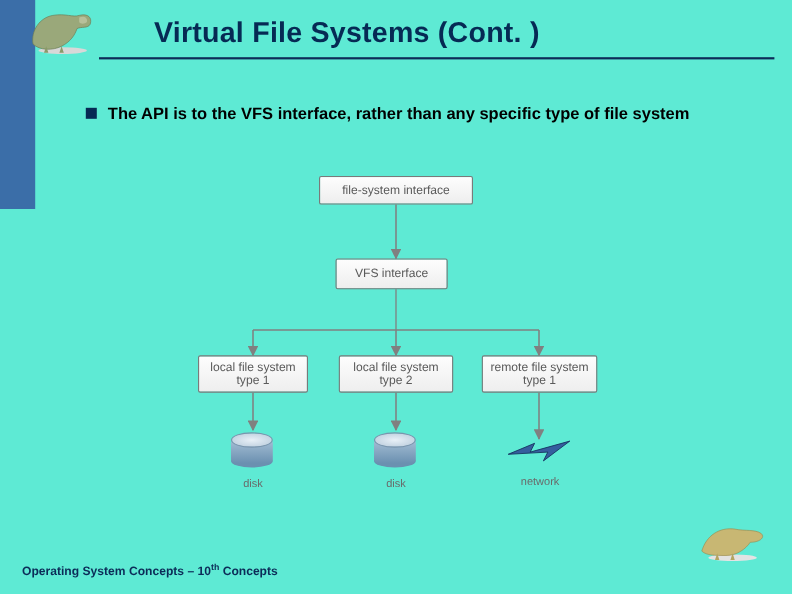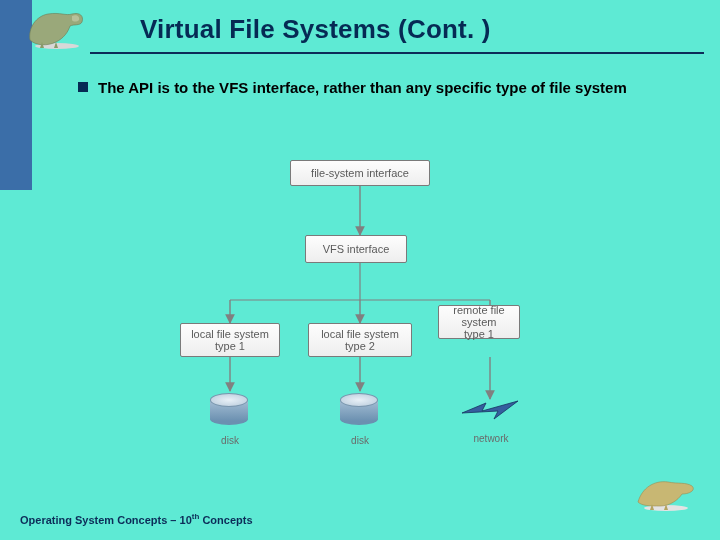--- a/index.html
+++ b/index.html
@@ -3,30 +3,30 @@
 <meta charset="utf-8">
 <style>
   * { box-sizing: border-box; margin: 0; padding: 0; }
   html, body { width: 720px; height: 540px; font-family: Arial, Helvetica, sans-serif; background: #fff; overflow: hidden; }
   .slide { position: relative; width: 720px; height: 540px; background: #5eead4; }
   .left-stripe { position: absolute; left: 0; top: 0; width: 32px; height: 190px; background: #3b6ea8; }
   .dino-top { position: absolute; left: 22px; top: 6px; }
   .title-row { position: absolute; left: 90px; top: 14px; right: 20px; }
   .title { font-size: 26px; font-weight: bold; color: #062a54; letter-spacing: .2px; padding-left: 50px; }
   .rule { position: absolute; left: 90px; top: 52px; right: 16px; height: 2px; background: #0c2c58; }
-  .bullet-row { position: absolute; left: 78px; top: 78px; right: 40px; display: flex; align-items: flex-start; gap: 10px; }
+  .bullet-row { position: absolute; left: 78px; top: 94px; right: 40px; display: flex; align-items: flex-start; gap: 10px; }
   .bullet-marker { width: 10px; height: 10px; background: #062a54; margin-top: 4px; flex: 0 0 auto; }
   .bullet-text { font-size: 15px; font-weight: bold; color: #000; line-height: 1.35; }
   .diagram { position: absolute; left: 160px; top: 155px; width: 400px; height: 300px; }
   .box { position: absolute; border: 1px solid #7a7a7a; border-radius: 2px; text-align: center; font-size: 11px; color: #5a5a5a; display: flex; align-items: center; justify-content: center; background: linear-gradient(#fdfdfd,#eeeeee); }
   .box-top { left: 130px; top: 5px; width: 140px; height: 26px; }
   .box-vfs { left: 145px; top: 80px; width: 102px; height: 28px; }
   .box-b1 { left: 20px;  top: 168px; width: 100px; height: 34px; line-height: 1.1; }
   .box-b2 { left: 148px; top: 168px; width: 104px; height: 34px; line-height: 1.1; }
-  .box-b3 { left: 278px; top: 150px; width: 82px; height: 34px; line-height: 1.1; }
+  .box-b3 { left: 278px; top: 168px; width: 105px; height: 34px; line-height: 1.1; }
   .disk { position: absolute; width: 42px; height: 42px; }
   .disk .cyl { position: absolute; left: 2px; top: 8px; width: 38px; height: 22px; background: linear-gradient(#a7c0d6,#6b90b0); border-radius: 4px; }
   .disk .top-e { position: absolute; left: 2px; top: 2px; width: 38px; height: 14px; background: radial-gradient(ellipse at center,#e8f0f7,#b6c9da); border-radius: 50%; border: 1px solid #7995ad; }
   .disk .bot-e { position: absolute; left: 2px; top: 22px; width: 38px; height: 12px; background: #6b90b0; border-radius: 50%; }
   .disk-lbl { position: absolute; font-size: 10px; color: #6a6a6a; text-align: center; }
   .disk1 { left: 48px; top: 236px; }
   .disk2 { left: 178px; top: 236px; }
   .disk-lbl1 { left: 42px; top: 280px; width: 56px; }
   .disk-lbl2 { left: 172px; top: 280px; width: 56px; }
   .net-bolt { position: absolute; left: 300px; top: 242px; }

